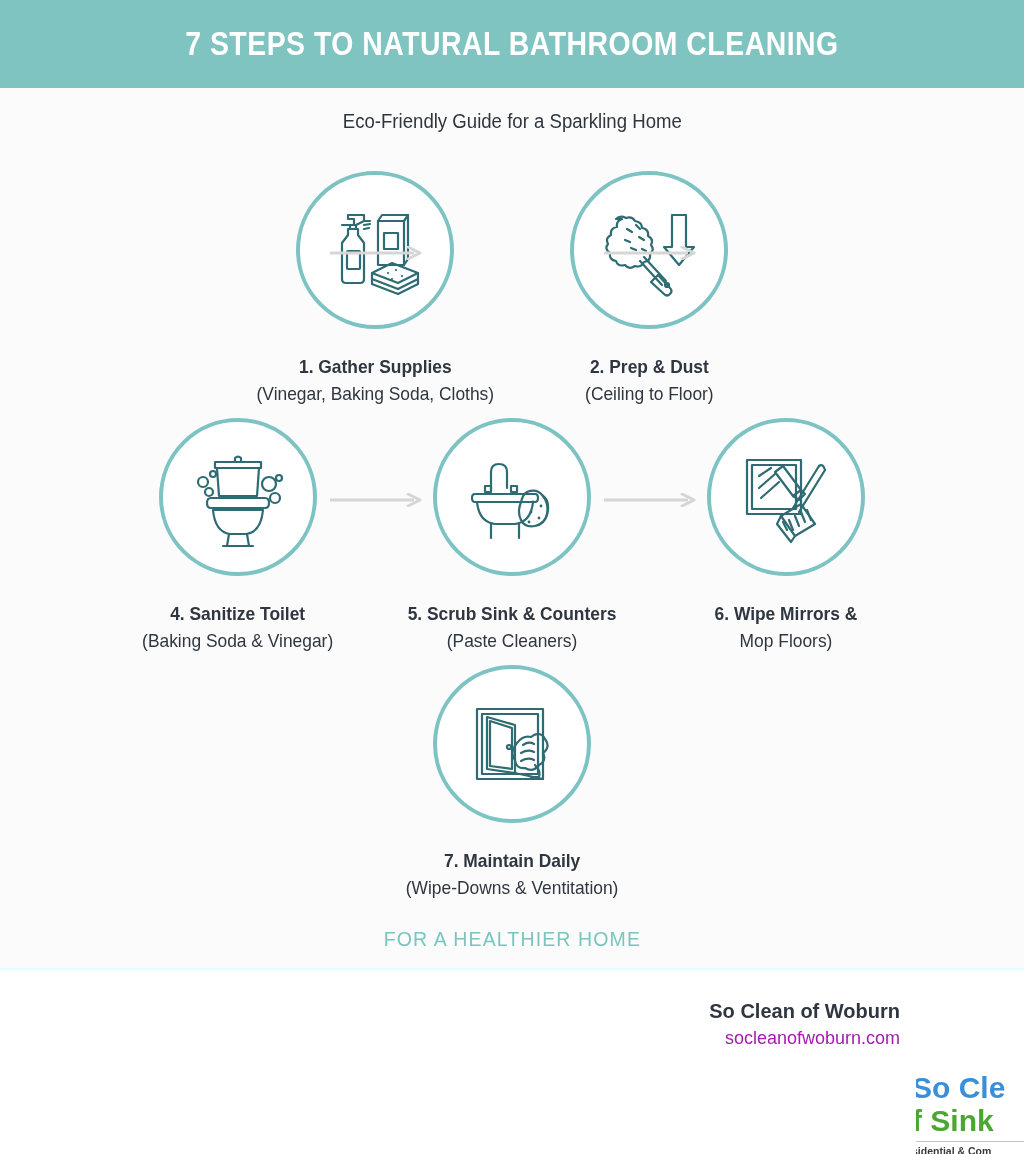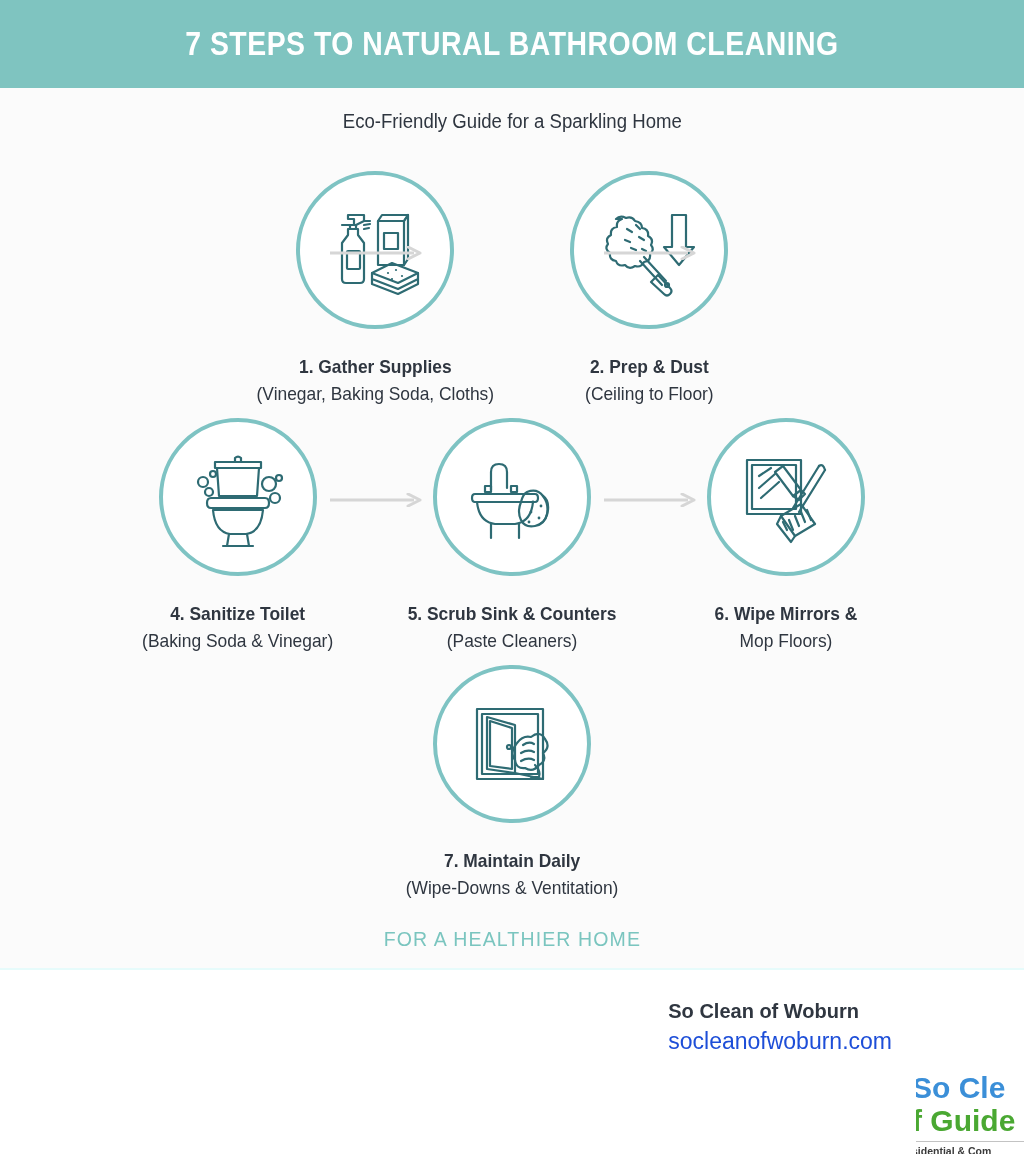--- a/index.html
+++ b/index.html
@@ -147,32 +147,33 @@
   }
   .footer {
     width: 100%;
     height: 128px;
     background: #ffffff;
     flex: 0 0 auto;
     position: relative;
   }
   .footer-text {
     position: absolute;
-    right: 132px;
+    right: 124px;
     top: 30px;
+    text-align: right;
   }
   .footer-brand {
     color: #2f3640;
     font-size: 20px;
     font-weight: bold;
     display: block;
   }
   .footer-url {
-    color: #1d4ed8;
-    font-size: 23px;
+    color: #a21caf;
+    font-size: 18px;
     display: block;
     margin-top: 5px;
   }
   .footer-logo {
     position: absolute;
     left: 916px;
     top: 1073px;
     width: 108px;
     height: 86px;
     overflow: hidden;
@@ -419,18 +420,18 @@
   <div class="footer-divider"></div>
   <div class="footer">
     <div class="footer-text">
       <span class="footer-brand">So Clean of Woburn</span>
       <span class="footer-url">socleanofwoburn.com</span>
     </div>
   </div>
 
   <div class="footer-logo">
     <div class="logo-line1">So Cle</div>
-    <div class="logo-line2">f Guide</div>
+    <div class="logo-line2">f Sink</div>
     <div class="logo-rule"></div>
     <div class="logo-line3">sidential &amp; Com</div>
   </div>
 
 </div>
 
 </body></html>

